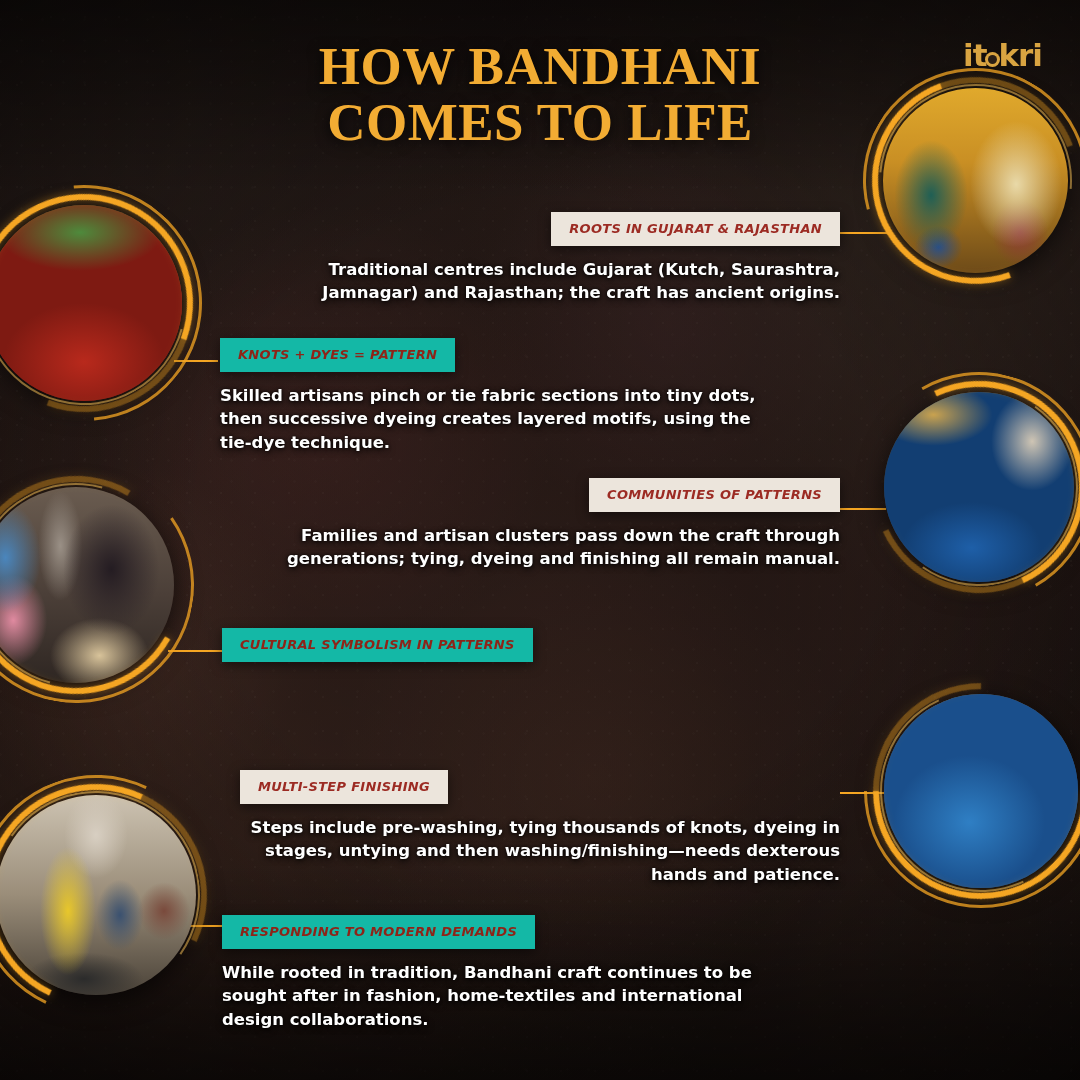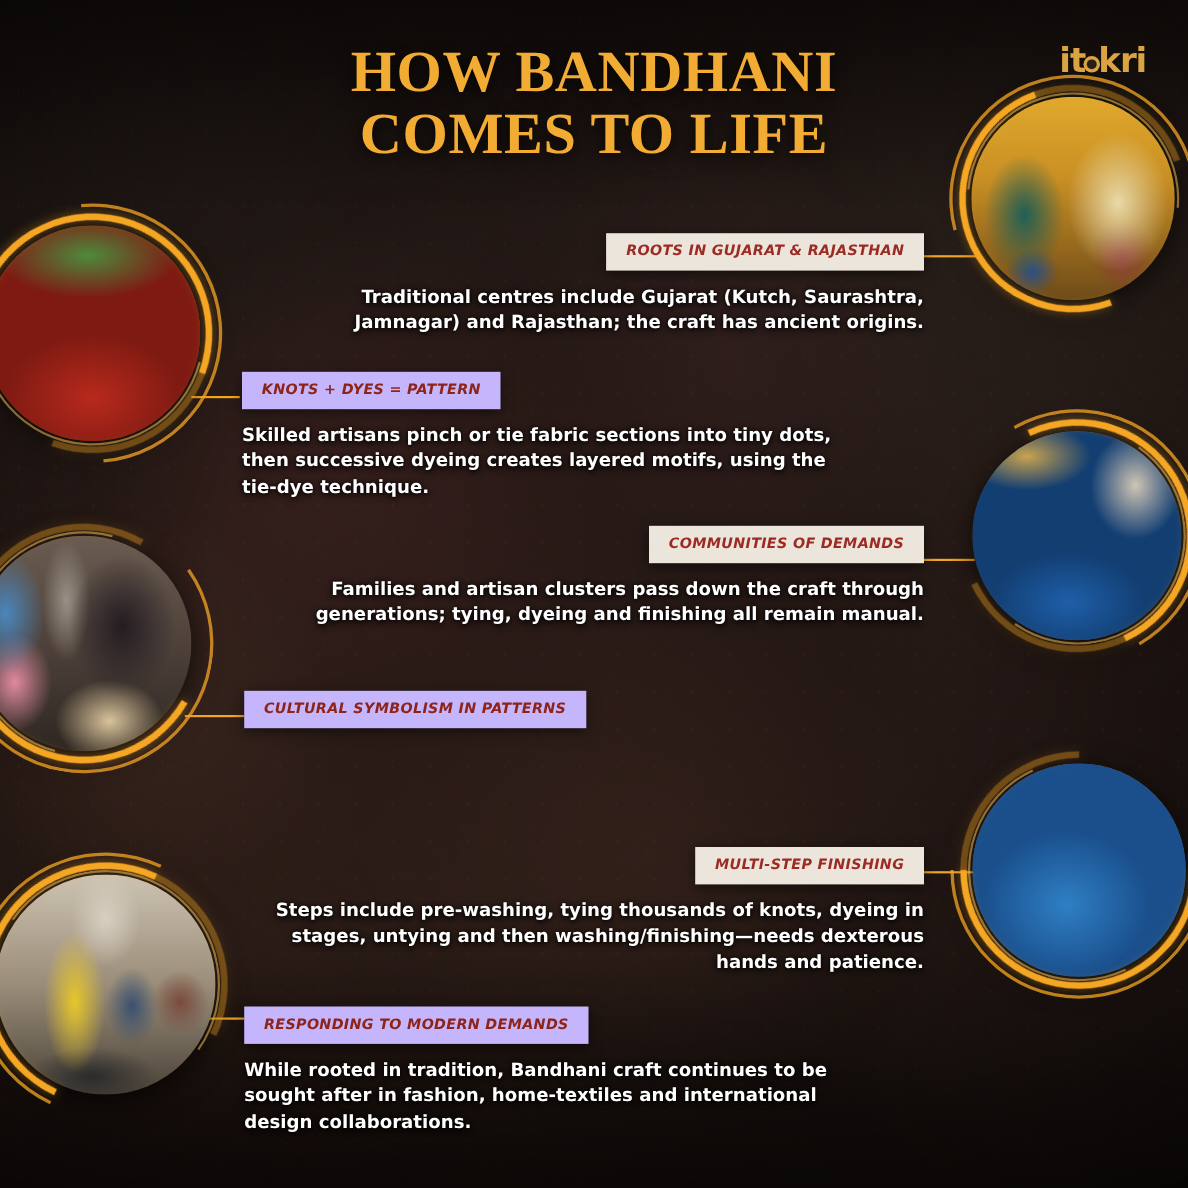--- a/index.html
+++ b/index.html
@@ -121,21 +121,21 @@
   .hdr {
     display:inline-block;
     font-family:"DejaVu Sans", sans-serif;
     font-style:italic; font-weight:700;
     font-size:13px; letter-spacing:.3px;
     padding:9px 18px 10px 18px;
     white-space:nowrap;
     box-shadow:0 3px 12px rgba(0,0,0,.5);
   }
   .hdr.cream { background:#ece5dc; color:#9c2b23; }
-  .hdr.amber { background:#c4b5fd; color:#8e2418; }
+  .hdr.amber { background:#14b8a6; color:#8e2418; }
   .body {
     color:#ffffff;
     font-family:"DejaVu Sans", sans-serif;
     font-weight:700;
     font-size:16.5px;
     line-height:1.42;
     text-shadow:0 2px 7px rgba(0,0,0,.95), 0 0 3px rgba(0,0,0,.8);
     margin-top:12px;
   }
   .ta-r { text-align:right; }
@@ -264,33 +264,33 @@
 
 <div class="block" style="top:338px; left:220px; width:560px;">
   <div style="text-align:left;">
     <div class="hdr amber">KNOTS + DYES = PATTERN</div>
   </div>
   <div class="body ta-l">Skilled artisans pinch or tie fabric sections into tiny dots, then successive dyeing creates layered motifs, using the tie-dye technique.</div>
 </div>
 
 <div class="block" style="top:478px; left:240px; width:600px;">
   <div style="text-align:right;">
-    <div class="hdr cream">COMMUNITIES OF DEMANDS</div>
+    <div class="hdr cream">COMMUNITIES OF PATTERNS</div>
   </div>
   <div class="body ta-r">Families and artisan clusters pass down the craft through generations; tying, dyeing and finishing all remain manual.</div>
 </div>
 
 <div class="block" style="top:628px; left:222px; width:560px;">
   <div style="text-align:left;">
     <div class="hdr amber">CULTURAL SYMBOLISM IN PATTERNS</div>
   </div>
 </div>
 
 <div class="block" style="top:770px; left:240px; width:600px;">
-  <div style="text-align:right;">
+  <div style="">
     <div class="hdr cream">MULTI-STEP FINISHING</div>
   </div>
   <div class="body ta-r">Steps include pre-washing, tying thousands of knots, dyeing in stages, untying and then washing/finishing—needs dexterous hands and patience.</div>
 </div>
 
 <div class="block" style="top:903px; left:222px; width:570px;margin-top:12px;">
   <div style="text-align:left;">
     <div class="hdr amber">RESPONDING TO MODERN DEMANDS</div>
   </div>
   <div class="body ta-l">While rooted in tradition, Bandhani craft continues to be sought after in fashion, home-textiles and international design collaborations.</div>

